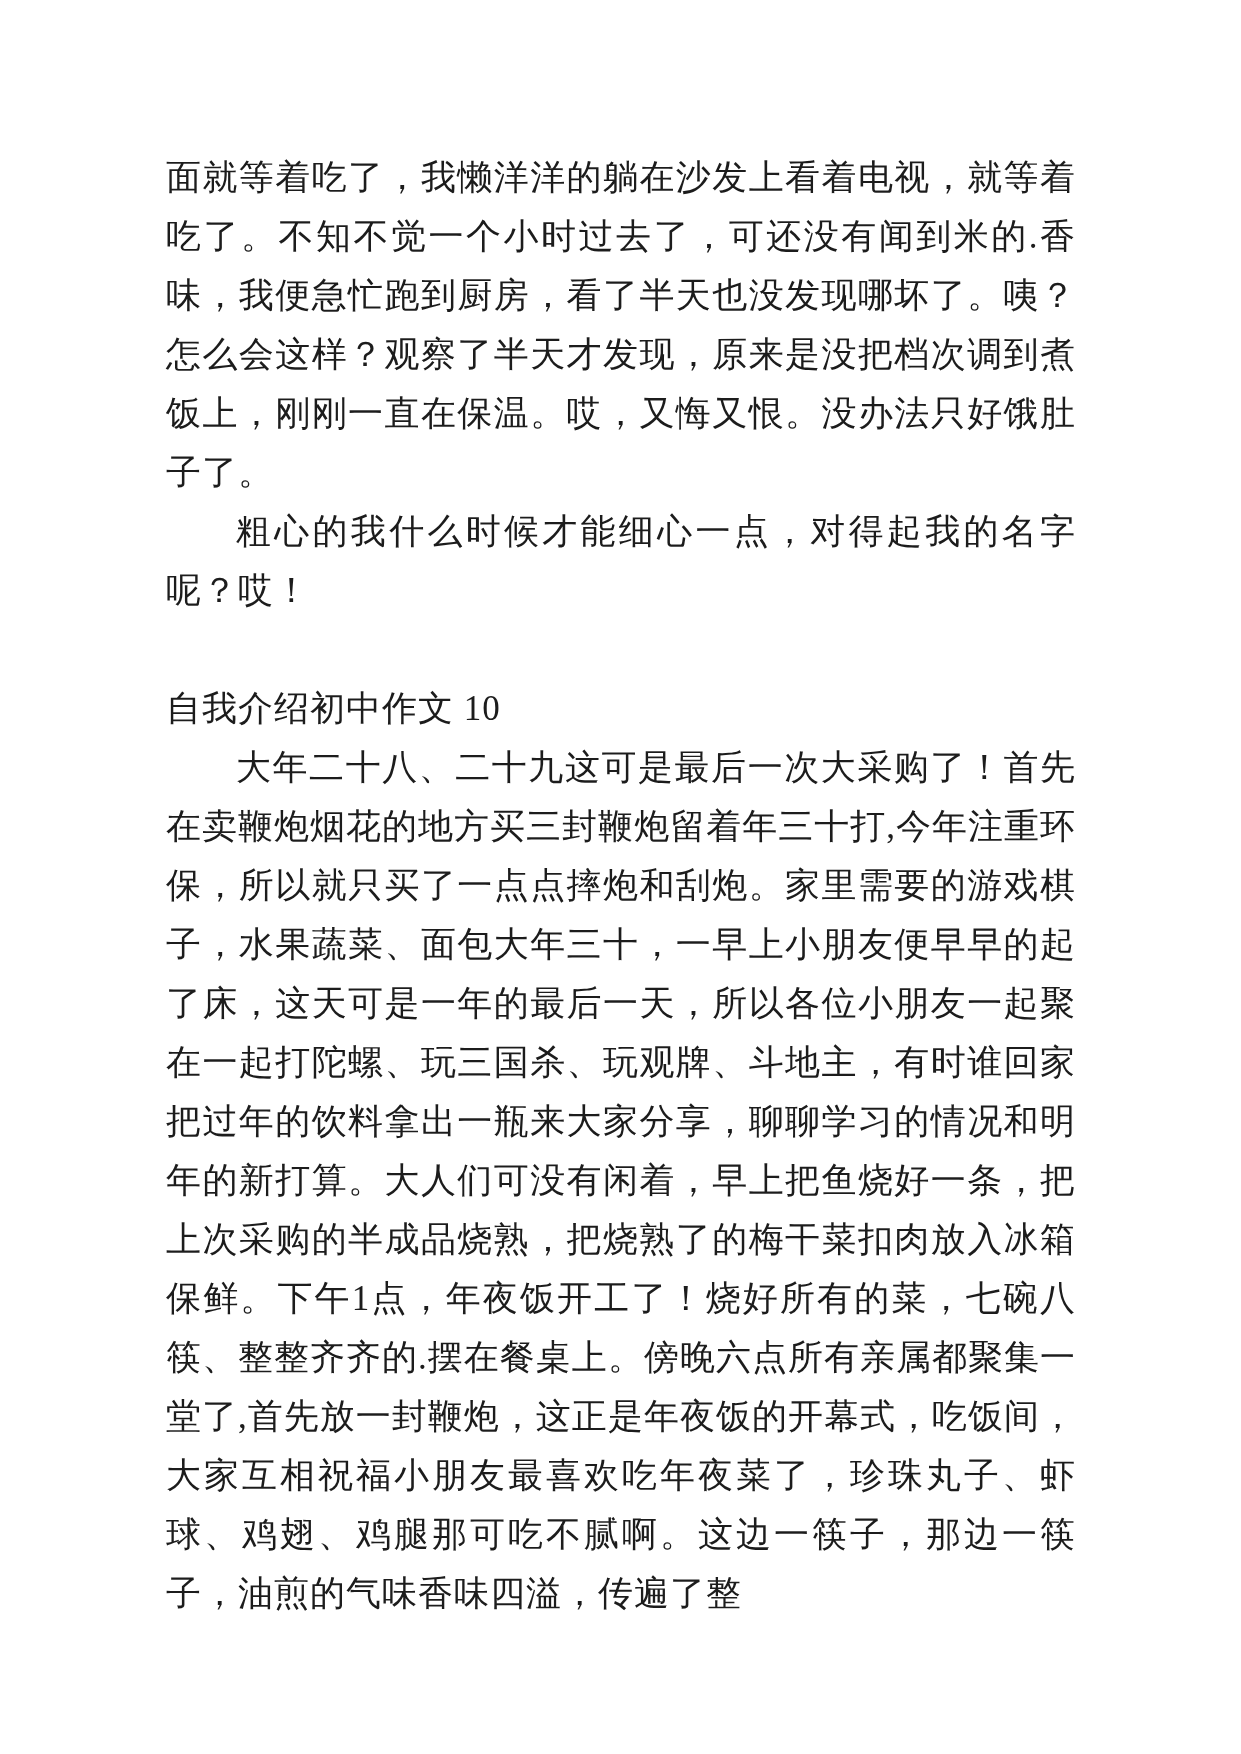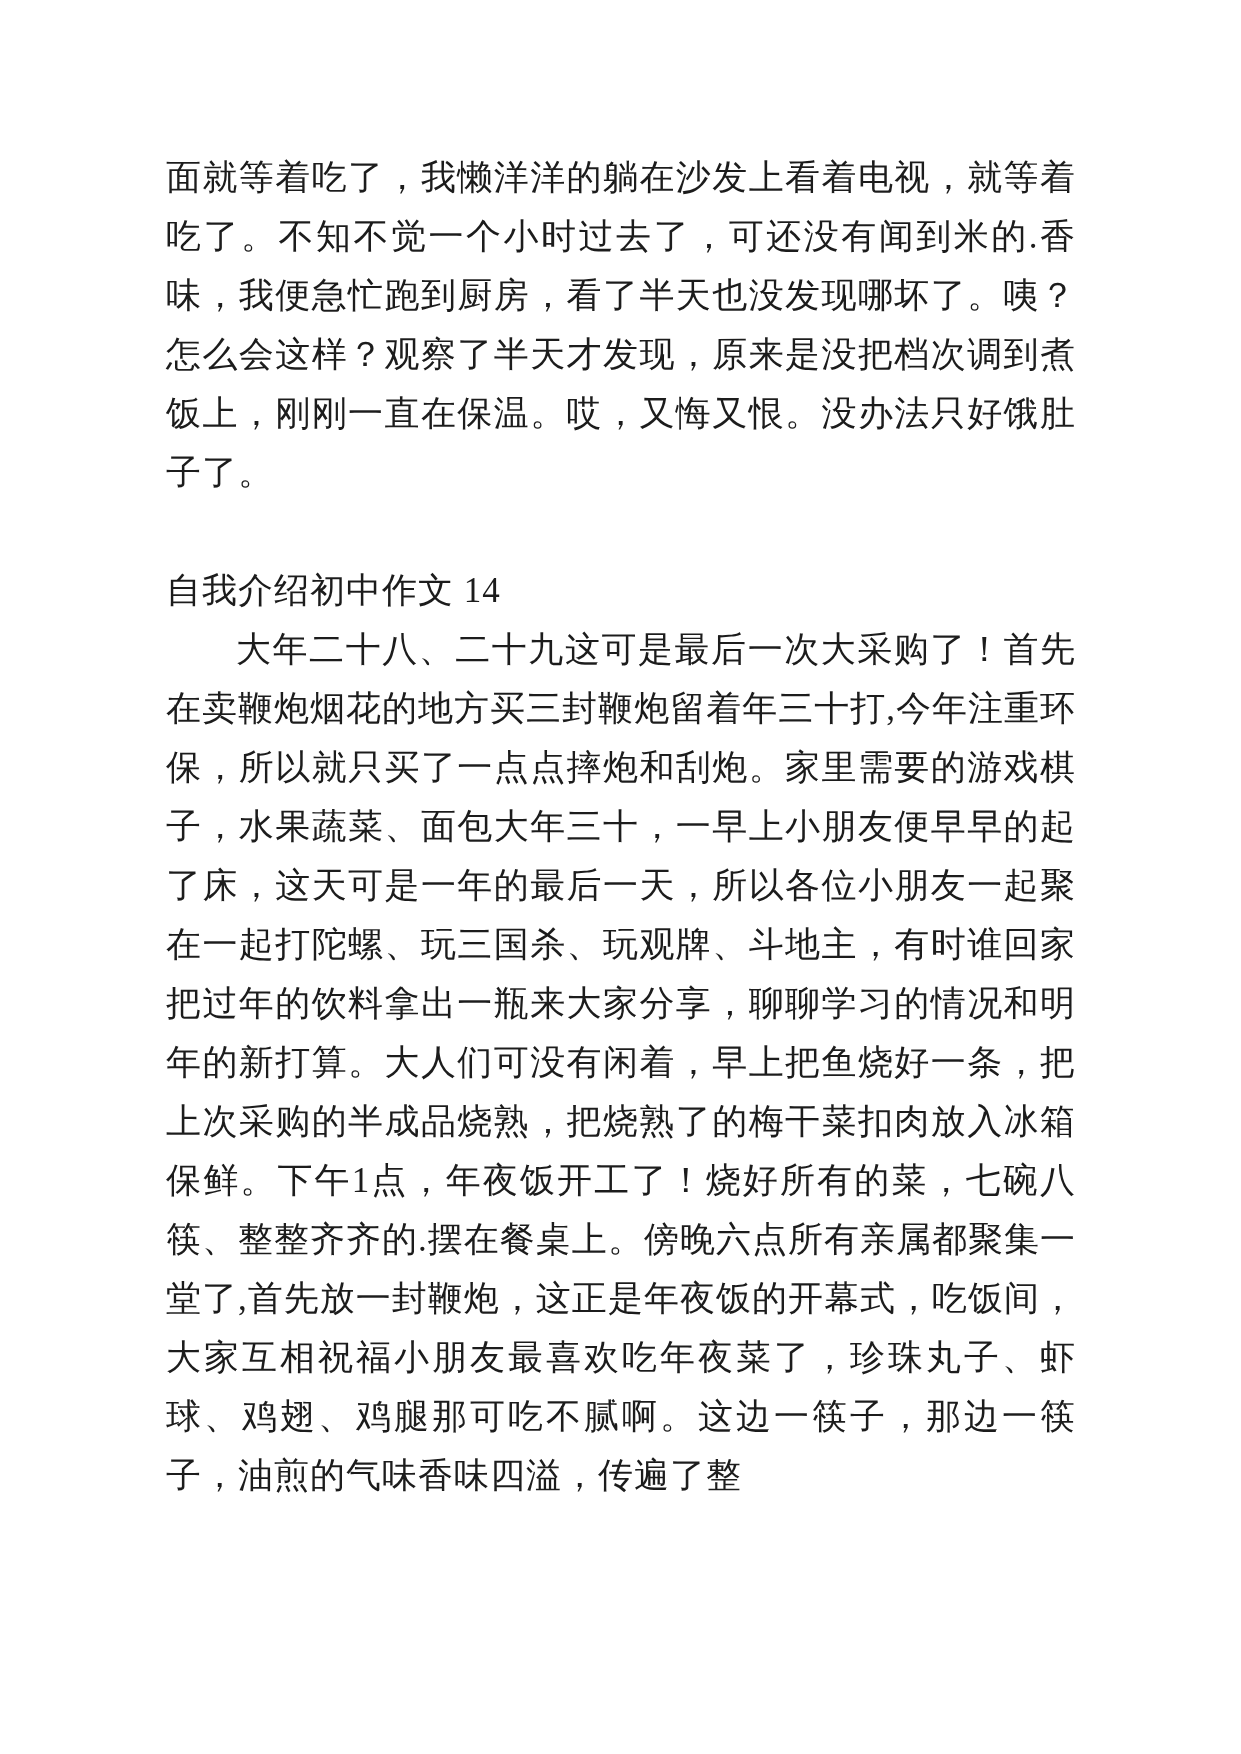--- a/index.html
+++ b/index.html
@@ -41,17 +41,18 @@
   .spacer {
     height: 59px;
   }
 </style>
 </head>
 <body>
 
 <div class="page">
   <div class="content" id="content" style="color: rgb(28, 28, 28);">
       <div class="block">面就等着吃了，我懒洋洋的躺在沙发上看着电视，就等着吃了。不知不觉一个小时过去了，可还没有闻到米的.香味，我便急忙跑到厨房，看了半天也没发现哪坏了。咦？怎么会这样？观察了半天才发现，原来是没把档次调到煮饭上，刚刚一直在保温。哎，又悔又恨。没办法只好饿肚子了。</div>
+      <div class="block indent">粗心的我什么时候才能细心一点，对得起我的名字呢？哎！</div>
       <div class="spacer"></div>
-      <div class="block heading">自我介绍初中作文 14</div>
+      <div class="block heading">自我介绍初中作文 10</div>
       <div class="block indent">大年二十八、二十九这可是最后一次大采购了！首先在卖鞭炮烟花的地方买三封鞭炮留着年三十打,今年注重环保，所以就只买了一点点摔炮和刮炮。家里需要的游戏棋子，水果蔬菜、面包大年三十，一早上小朋友便早早的起了床，这天可是一年的最后一天，所以各位小朋友一起聚在一起打陀螺、玩三国杀、玩观牌、斗地主，有时谁回家把过年的饮料拿出一瓶来大家分享，聊聊学习的情况和明年的新打算。大人们可没有闲着，早上把鱼烧好一条，把上次采购的半成品烧熟，把烧熟了的梅干菜扣肉放入冰箱保鲜。下午1点，年夜饭开工了！烧好所有的菜，七碗八筷、整整齐齐的.摆在餐桌上。傍晚六点所有亲属都聚集一堂了,首先放一封鞭炮，这正是年夜饭的开幕式，吃饭间，大家互相祝福小朋友最喜欢吃年夜菜了，珍珠丸子、虾球、鸡翅、鸡腿那可吃不腻啊。这边一筷子，那边一筷子，油煎的气味香味四溢，传遍了整</div>
     </div>
 </div>
 
 </body></html>

